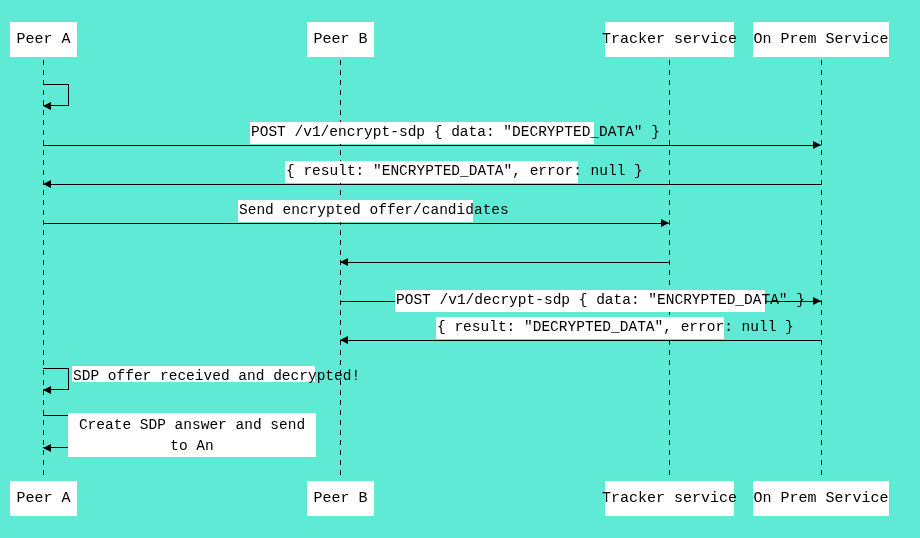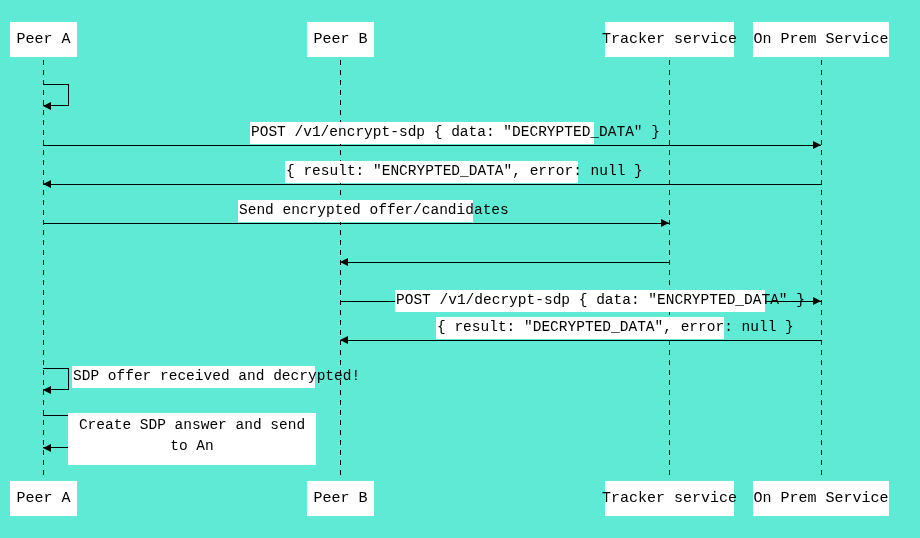--- a/index.html
+++ b/index.html
@@ -134,25 +134,25 @@
   <div class="arrow-line" style="left:340px; top:301px; width:481px;"></div>
   <div class="arrow-head right" style="left:813px; top:297px;"></div>
   <div class="msg-label" style="left:395px; top:278px; width:370px; height:22px;margin-top:12px;">POST /v1/decrypt-sdp { data: "ENCRYPTED_DATA" }</div>
 
   <div class="arrow-line" style="left:340px; top:340px; width:481px;"></div>
   <div class="arrow-head left" style="left:340px; top:336px;"></div>
   <div class="msg-label" style="left:436px; top:317px; width:288px; height:22px;">{ result: "DECRYPTED_DATA", error: null }</div>
 
   <div class="self-loop" style="left:43px; top:368px; width:26px; height:22px;"></div>
   <div class="arrow-head left" style="left:43px; top:386px;"></div>
-  <div class="msg-label" style="left:72px; top:366px; width:243px; height:22px;">SDP offer received and decrypted!</div>
+  <div class="msg-label" style="left:72px; top:366px; width:243px; height:16px;">SDP offer received and decrypted!</div>
 
   <div class="self-loop" style="left:43px; top:415px; width:26px; height:33px;"></div>
   <div class="arrow-head left" style="left:43px; top:444px;"></div>
-  <div class="msg-label two-line" style="left:68px; top:413px; width:248px; height:52px;">
+  <div class="msg-label two-line" style="left:68px; top:413px; width:248px; height:44px;">
     <span class="l1">Create SDP answer and send to An</span>
   </div>
 
   <div class="participant" style="left:10px; top:481px; width:67px; height:35px;">
     <span>Peer A</span>
   </div>
   <div class="participant" style="left:307px; top:481px; width:67px; height:35px;">
     <span>Peer B</span>
   </div>
   <div class="participant" style="left:605px; top:481px; width:129px; height:35px;">

